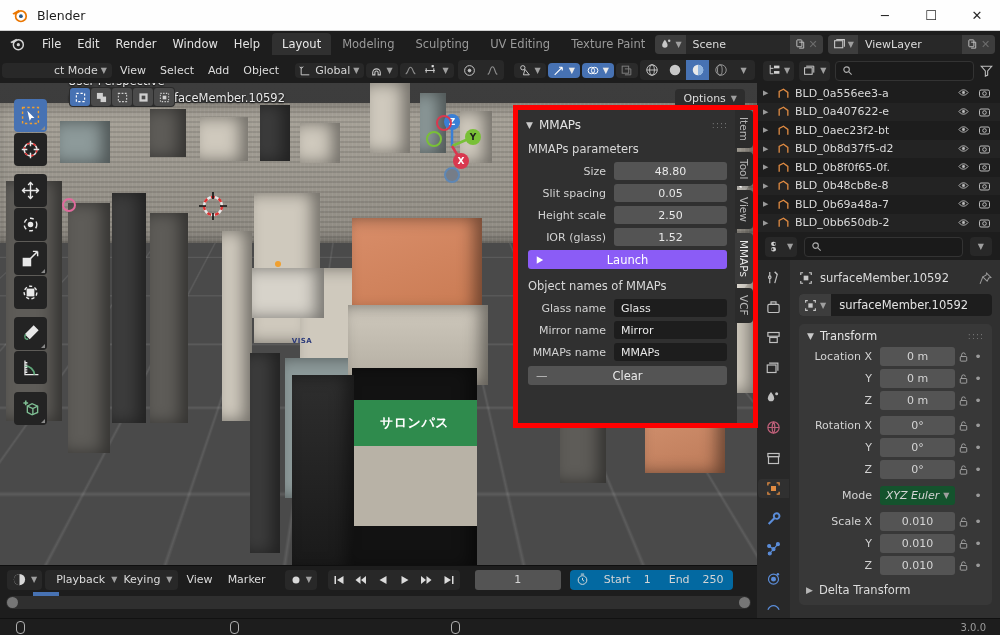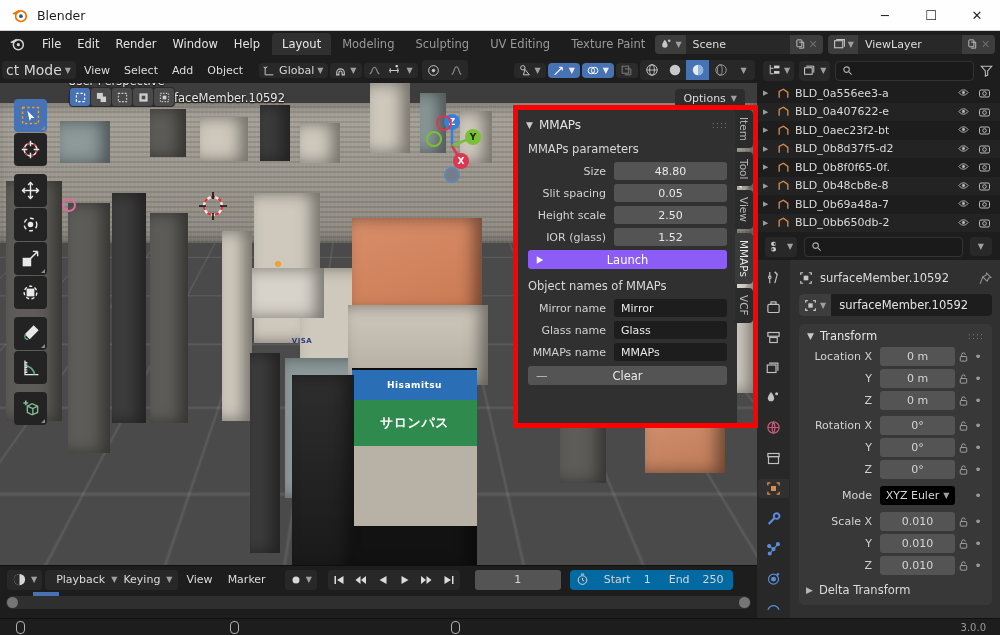--- a/index.html
+++ b/index.html
@@ -297,21 +297,21 @@
   .panel {
     margin-top:8px; background:#383838; border-radius:5px; padding: 5px 0 8px 0;
   }
   .panel-head { display:flex; align-items:center; padding: 0 8px 4px 8px; }
   .panel-head .tri { color:#c9c9c9; font-size:9px; margin-right:6px; }
   .panel-head .t { font-size:11.5px; color:#e3e3e3; }
   .prow { display:flex; align-items:center; margin: 0 7px 3px 7px; height:19px; }
   .prow .lbl { flex: 0 0 74px; text-align:right; padding-right:8px; font-size:11px; color:#d2d2d2; }
   .prow .fld { flex:1; height:19px; background:#545454; border-radius:3px;
                display:flex; align-items:center; justify-content:center; font-size:11px; }
-  .prow .fld.sel { background:#000000; justify-content:center; gap:4px; }
+  .prow .fld.sel { background:#14532d; justify-content:center; gap:4px;font-style:italic; }
   .prow .lock { width:16px; display:flex; align-items:center; justify-content:center; }
   .prow .dot { width:14px; display:flex; align-items:center; justify-content:center;
                color:#9a9a9a; font-size:13px; }
   .subpanel { margin: 8px 7px 0 7px; display:flex; align-items:center; gap:6px; }
   .subpanel .tri { color:#b6b6b6; font-size:9px; }
   .subpanel .t { font-size:11.5px; color:#dcdcdc; }
 
   
   .statusbar {
     position:absolute; left:0; top:618px; width:1000px; height:17px;
@@ -434,21 +434,20 @@
       <div class="blk w" style="left:560px;top:110px;width:70px;height:120px;"></div>
       <div class="blk g" style="left:636px;top:128px;width:60px;height:120px;"></div>
       <div class="blk w" style="left:612px;top:210px;width:90px;height:120px;"></div>
       <div class="blk d" style="left:560px;top:250px;width:46px;height:150px;"></div>
       <div class="blk w" style="left:700px;top:160px;width:57px;height:150px;"></div>
 
       <div class="blk" style="left:352px;top:135px;width:130px;height:95px;background:linear-gradient(160deg,#d98e6a,#c97a52);"></div>
       <div class="blk w" style="left:348px;top:222px;width:140px;height:80px;background:linear-gradient(#cfc9bd,#b2aca0);"></div>
 
       <div class="blk" style="left:352px;top:285px;width:125px;height:200px;background:#121212;"></div>
-      <div class="sign" style="left:352px;top:287px;width:125px;height:30px;background:#2a6fb5;">Hisamitsu</div>
       <div class="sign" style="left:352px;top:317px;width:125px;height:46px;background:#2f8b4d;font-size:13px;">サロンパス</div>
       <div class="sign" style="left:352px;top:363px;width:125px;height:80px;background:#b8b2a6;"></div>
 
       <div class="blk k" style="left:292px;top:292px;width:62px;height:195px;background:linear-gradient(#2e2e2e,#191919);"></div>
 
       <div class="sign" style="left:635px;top:165px;width:78px;height:34px;background:#0a4c95;color:#ffd400;font-size:18px;">IKEA</div>
 
       <div class="blk" style="left:645px;top:290px;width:80px;height:100px;background:linear-gradient(160deg,#d99a78,#bd7a58);"></div>
 
       <div class="blk w" style="left:252px;top:185px;width:72px;height:50px;background:#d7d3ca;"></div>
@@ -459,21 +458,21 @@
         <circle cx="15" cy="15" r="9" fill="none" stroke="#d33" stroke-width="2.5" stroke-dasharray="4 4"></circle>
         <path d="M15 1v7M15 22v7M1 15h7M22 15h7" stroke="#111" stroke-width="1.6"></path>
       </svg>
       <div style="position:absolute;left:62px;top:115px;width:14px;height:14px;border:2px solid #e06a9c;border-radius:50%;"></div>
       <div style="position:absolute;left:17px;top:140px;width:13px;height:13px;border:2px solid #9ed44e;border-radius:50%;"></div>
       <div style="position:absolute;left:275px;top:178px;width:6px;height:6px;background:#f0a030;border-radius:50%;"></div>
     </div>
 
     <div class="vp-header">
       <div class="vp-sel" style="margin-left:2px;">
-        <span style="font-size:14px;">ct Mode</span>
+        <span style="font-size:11px;margin-left:48px;">ct Mode</span>
         <span class="caret">▼</span>
       </div>
       <div class="vp-h-item">View</div>
       <div class="vp-h-item">Select</div>
       <div class="vp-h-item">Add</div>
       <div class="vp-h-item">Object</div>
 
       <div class="vp-sel" style="margin-left:8px;">
         <svg width="13" height="13" viewBox="0 0 24 24" fill="none" stroke="#c8c8c8" stroke-width="1.8">
           <path d="M4 20V5M4 20h15M4 8l4-3M4 8L1 5"></path>
@@ -760,26 +759,26 @@
         <svg width="11" height="11" viewBox="0 0 24 24">
             <path d="M6 4l14 8-14 8z" fill="#fff"></path>
           </svg>
       </span>
       <span>Launch</span>
     </div>
 
     <div class="np-sub">Object names of MMAPs</div>
 
     <div class="row">
+      <span class="lbl">Glass name</span>
+      <span class="fld dark">Glass</span>
+    </div>
+    <div class="row">
       <span class="lbl">Mirror name</span>
       <span class="fld dark">Mirror</span>
-    </div>
-    <div class="row">
-      <span class="lbl">Glass name</span>
-      <span class="fld dark">Glass</span>
     </div>
     <div class="row">
       <span class="lbl">MMAPs name</span>
       <span class="fld dark">MMAPs</span>
     </div>
 
     <div class="greybtn">
       <span class="lead">—</span>
       <span>Clear</span>
     </div>

